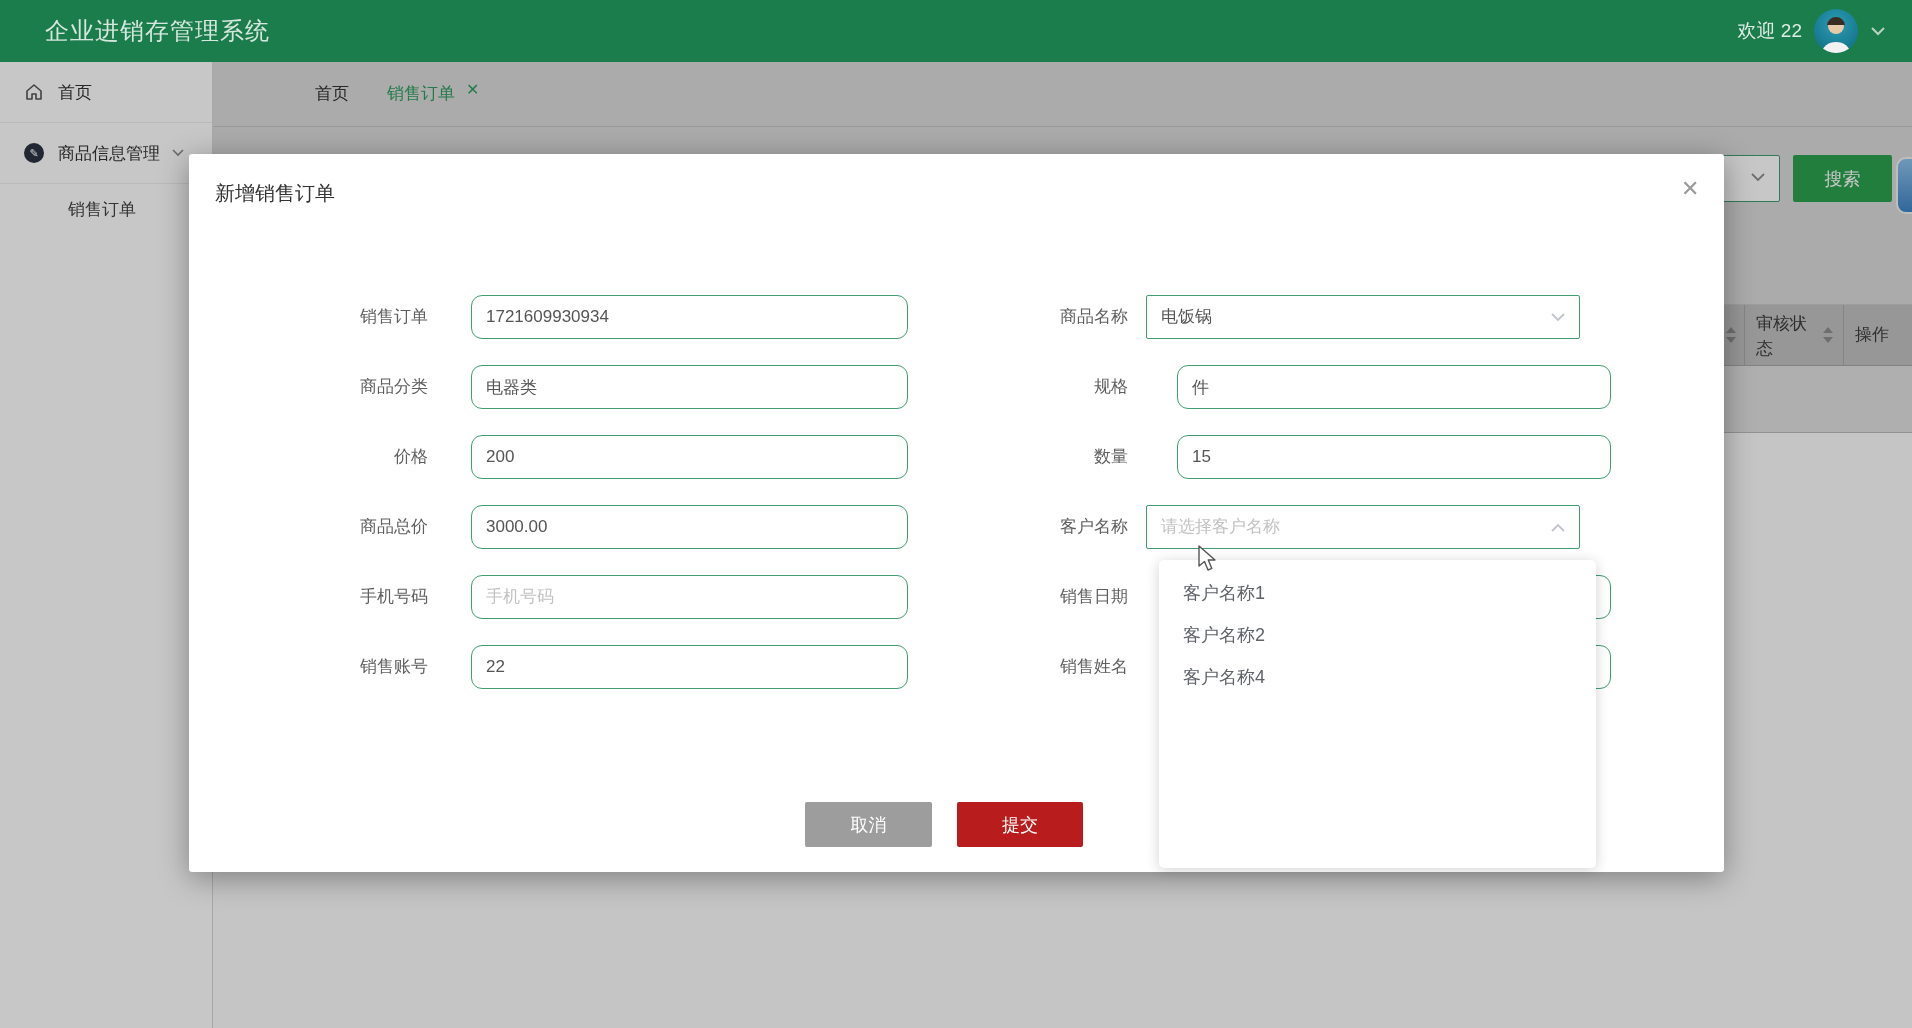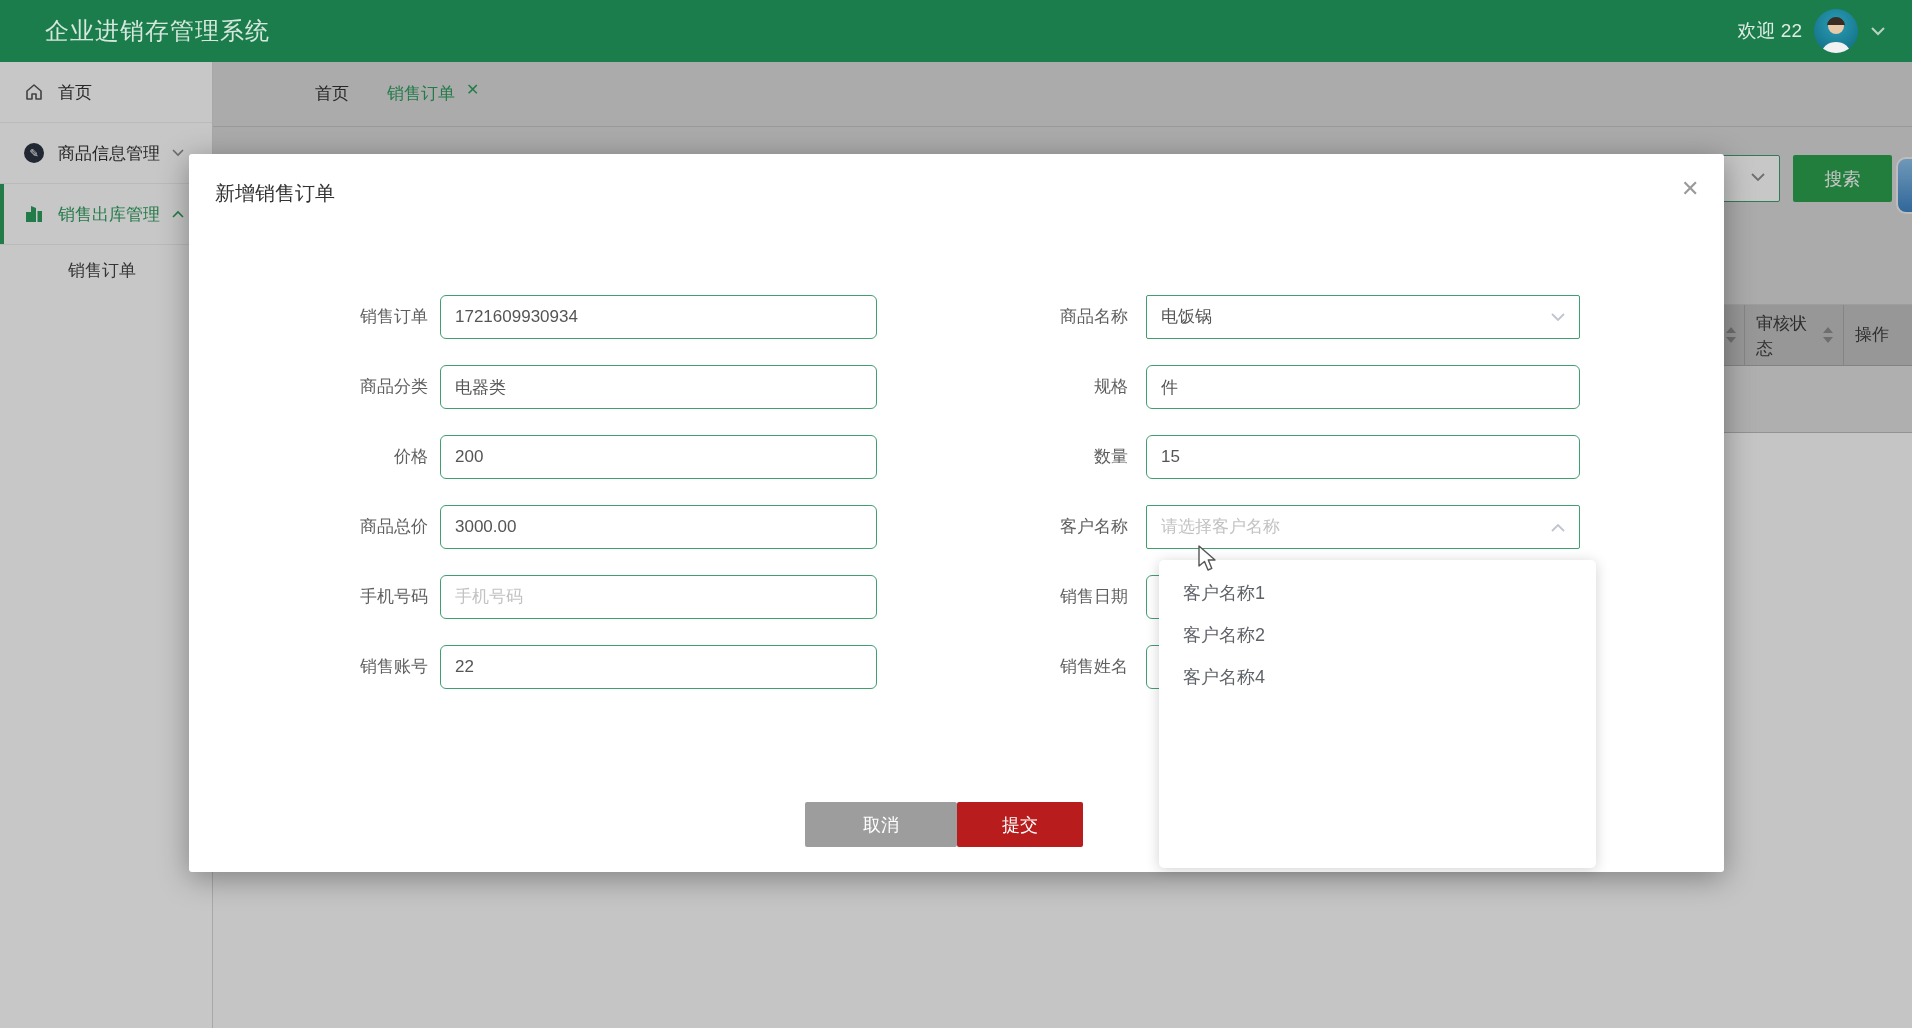--- a/index.html
+++ b/index.html
@@ -50,32 +50,32 @@
 
   
   .overlay { position:absolute; left:0; top:62px; width:1912px; height:966px; background:rgba(0,0,0,.22); z-index:8; }
 
   
   .modal { position:absolute; left:189px; top:154px; width:1535px; height:718px; background:#fff; border-radius:3px; box-shadow:0 6px 30px rgba(0,0,0,.35); z-index:10; }
   .modal-title { position:absolute; left:26px; top:26px; font-size:20px; color:#333; }
   .modal-close { position:absolute; left:1492px; top:24px; font-size:22px; color:#9a9a9a; cursor:pointer; line-height:1; }
   .frow { position:absolute; height:44px; }
   .frow .flabel { position:absolute; top:0; width:160px; text-align:right; line-height:44px; font-size:17px; color:#5f5f5f; }
-  .finput { position:absolute; top:0; height:44px; border:1px solid #419e71; border-radius:6px; background:#fff; font-size:17px; color:#555; padding:0 14px; font-family:inherit; outline:none; }
+  .finput { position:absolute; top:0; height:44px; border:1px solid #419e71; border-radius:11px; background:#fff; font-size:17px; color:#555; padding:0 14px; font-family:inherit; outline:none;margin-left:31px; }
   .finput::placeholder { color:#c2c2c2; }
   .fsel { position:absolute; top:0; height:44px; border:1px solid #419e71; border-radius:2px; background:#fff; cursor:pointer; }
   .fsel .sel-text { position:absolute; left:14px; top:0; line-height:42px; font-size:17px; color:#555;text-align:center; }
   .fsel .sel-text.ph { color:#c2c2c2; }
   .fsel svg { position:absolute; right:14px; top:17px; }
   .col-l .flabel { left:79px; }
   .col-l .finput { left:251px; width:437px; }
   .col-r .flabel { left:779px; }
   .col-r .finput, .col-r .fsel { left:957px; width:434px; }
   .btn { position:absolute; top:648px; height:45px; border:none; border-radius:2px; color:#fff; font-size:18px; cursor:pointer; font-family:inherit; }
-  .btn-cancel { left:616px; width:152px; background:#9d9d9d; }
+  .btn-cancel { left:616px; width:127px; background:#9d9d9d; }
   .btn-submit { left:768px; width:126px; background:#b91c1c; }
 
   
   .dd-panel { position:absolute; left:1159px; top:560px; width:437px; height:308px; background:#fff; border-radius:5px; box-shadow:0 2px 14px rgba(0,0,0,.18); z-index:12; padding-top:12px; }
   .dd-opt { height:42px; line-height:42px; padding-left:24px; font-size:18px; color:#5f6368; cursor:pointer; }
 
   .cursor { position:absolute; left:1197px; top:545px; z-index:20; }
 </style>
 </head>
 <body>
@@ -104,30 +104,20 @@
       <svg class="ico" width="20" height="20" viewBox="0 0 20 20">
         <path d="M3 9 L10 3 L17 9 L17 17 L12 17 L12 12 L8 12 L8 17 L3 17 Z" fill="none" stroke="#555" stroke-width="1.6" stroke-linejoin="round"></path>
       </svg>
       <span class="lbl">首页</span>
     </div>
     <div class="side-item">
       <span class="ico circle-ico">✎</span>
       <span class="lbl">商品信息管理</span>
       <svg class="chev" width="12" height="8" viewBox="0 0 12 8">
         <polyline points="1,1 6,6 11,1" fill="none" stroke="#8a8a8a" stroke-width="1.6"></polyline>
-      </svg>
-    </div>
-    <div class="side-item active-parent">
-      <svg class="ico" width="20" height="20" viewBox="0 0 20 20">
-        <path d="M2 18 L2 8 L7 8 L7 2 L12 4 L12 18 Z" fill="#2f9e5f"></path>
-        <rect x="13.5" y="7" width="4.5" height="11" fill="#2f9e5f"></rect>
-      </svg>
-      <span class="lbl">销售出库管理</span>
-      <svg class="chev" width="12" height="8" viewBox="0 0 12 8">
-        <polyline points="1,7 6,2 11,7" fill="none" stroke="#2f9e5f" stroke-width="1.6"></polyline>
       </svg>
     </div>
     <div class="side-item side-sub">
       <span class="lbl">销售订单</span>
     </div>
   </div>
 
   <div class="main-bg">
     <div class="tab-strip">
       <span class="tab" style="left:102px">首页</span>

